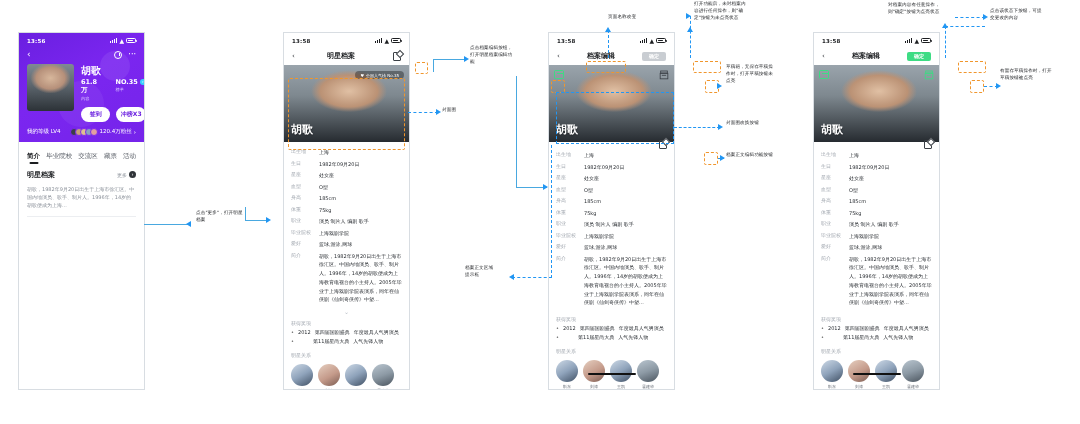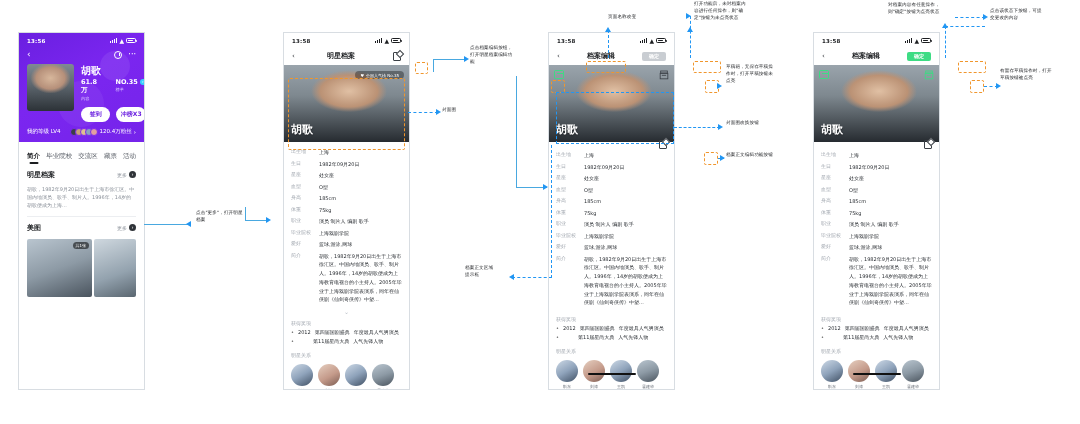--- a/index.html
+++ b/index.html
@@ -250,35 +250,20 @@
         <div class="p1-sec-head">
           <span class="p1-sec-title">明星档案</span>
           <span class="p1-more">
             <span>更多</span>
             <span class="chev">›</span>
           </span>
         </div>
         <div class="p1-body">胡歌，1982年9月20日出生于上海市徐汇区。中国内地演员、歌手、制片人。1996年，14岁的胡歌便成为上海...</div>
         <div class="p1-rule"></div>
       </div>
-      <div class="p1-sec">
-        <div class="p1-sec-head">
-          <span class="p1-sec-title">美图</span>
-          <span class="p1-more">
-            <span>更多</span>
-            <span class="chev">›</span>
-          </span>
-        </div>
-        <div class="p1-gal">
-          <div class="g g1 ph-c">
-            <span class="cnt-badge">共1张</span>
-          </div>
-          <div class="g g2 ph-d"></div>
-        </div>
-      </div>
     </div>
     <div class="home-ind"></div>
   </div>
 
   <div class="phone pd" id="phone2">
     <div class="statusbar" style="color:#1b1d20">
       <span class="sb-left">13:58</span>
       <span class="sb-right">
         <span class="sig"></span>
         <span class="wifi">▲</span>

